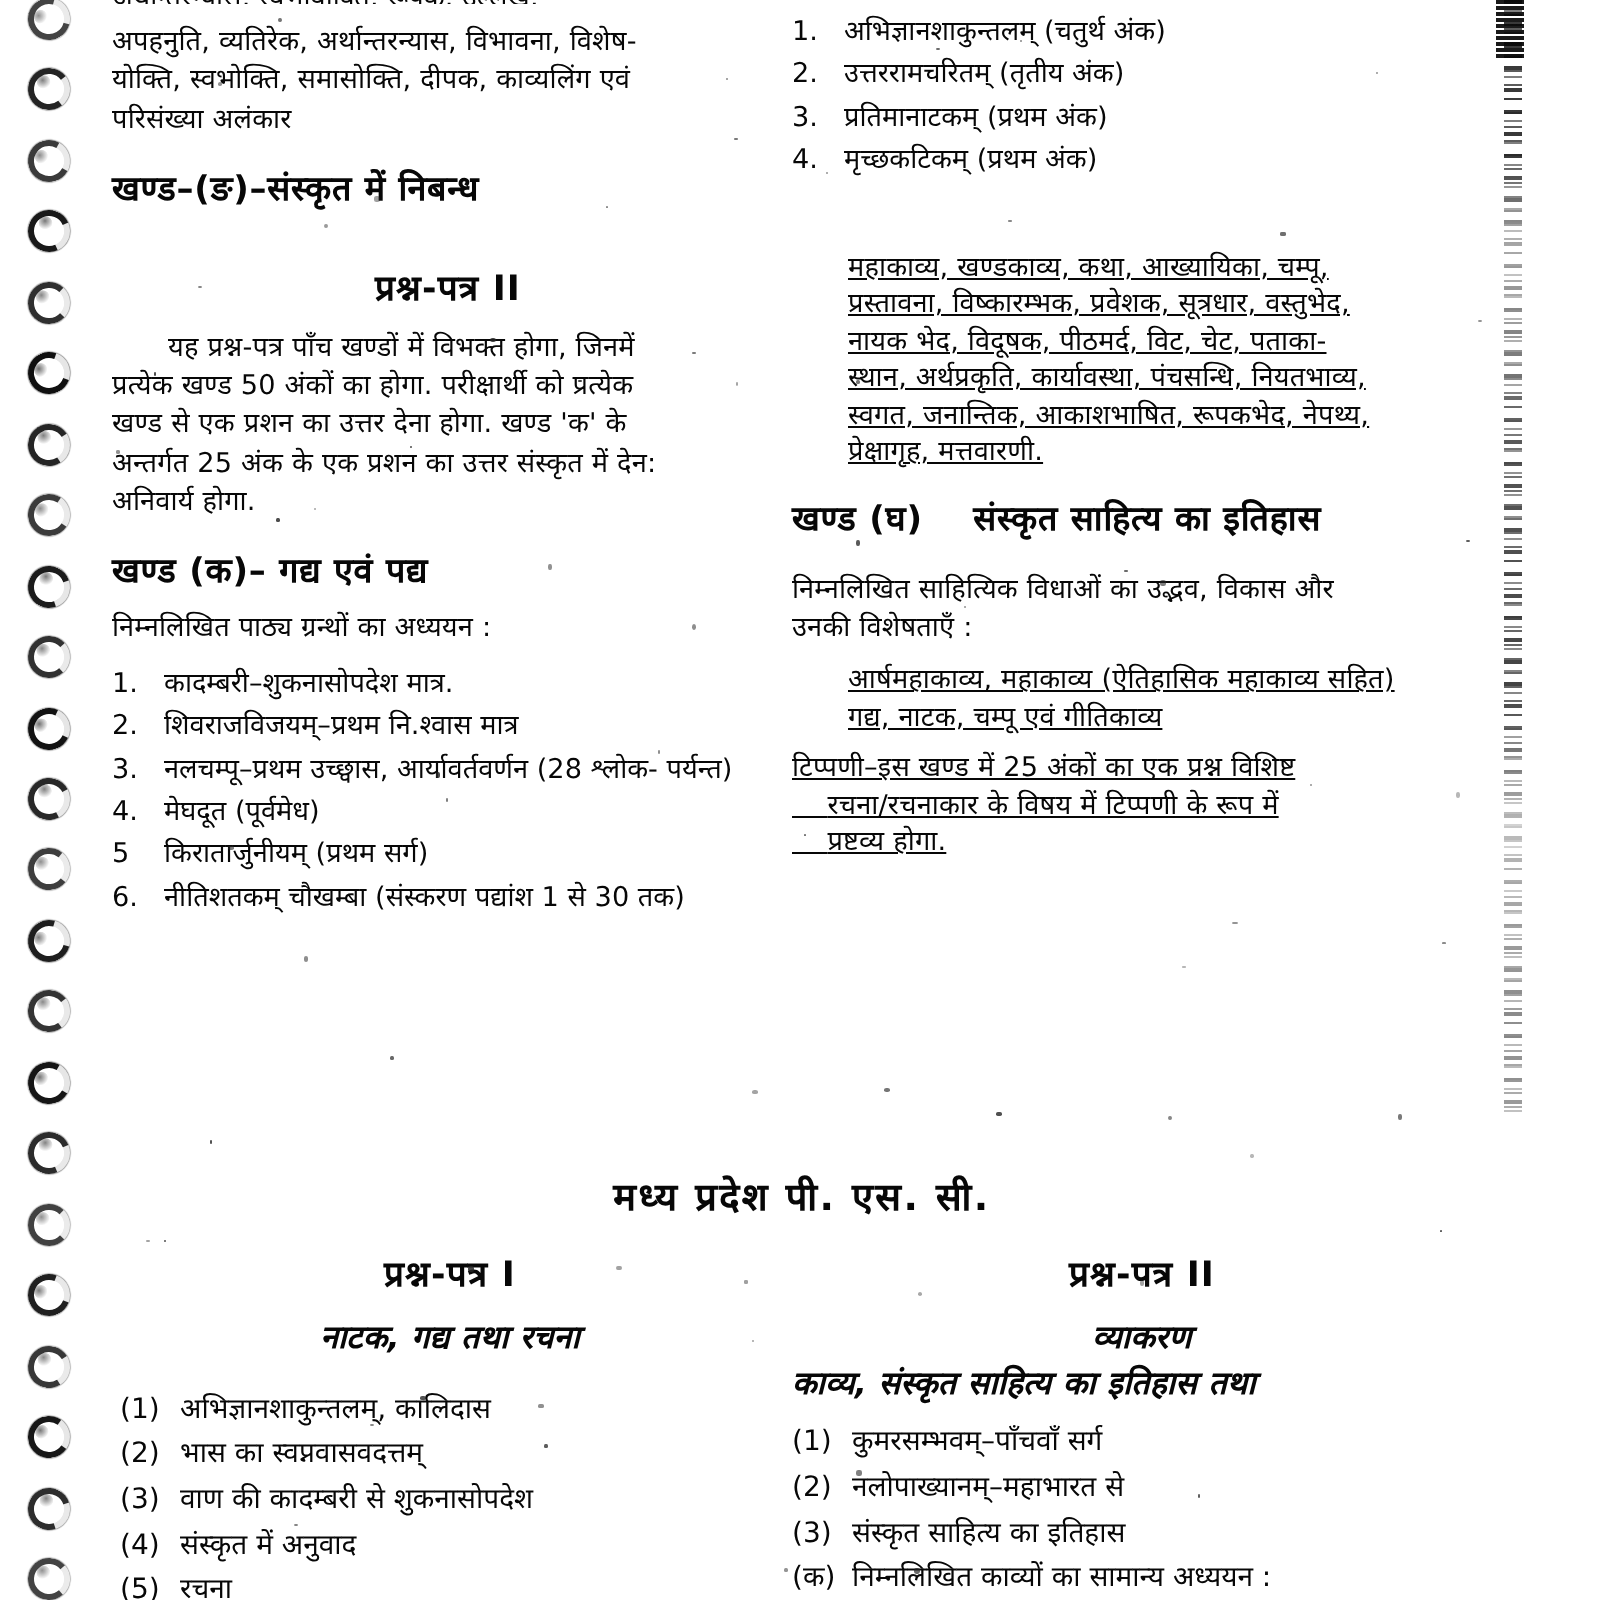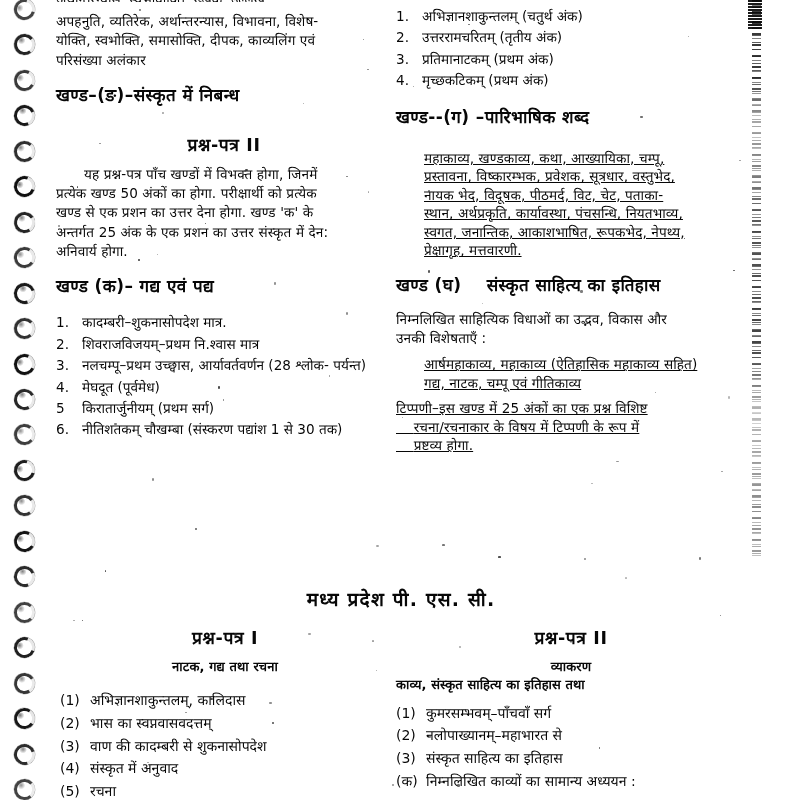--- a/index.html
+++ b/index.html
@@ -85,21 +85,21 @@
 
   .ln {
     line-height: 1.42;
     letter-spacing: .1px;
     white-space: pre-wrap;
   }
   .body-t   { font-size: 13.6px; }
   .head-sec { font-size: 17px; font-weight: 700; letter-spacing: .4px; }
   .head-pp  { font-size: 17.5px; font-weight: 700; text-align: center; letter-spacing: .6px; }
   .head-big { font-size: 19px;   font-weight: 700; text-align: center; letter-spacing: 1.2px; }
-  .head-sub { font-size: 13px;   font-weight: 700; text-align: center; }
+  .head-sub { font-size: 16px;   font-weight: 700; text-align: center; font-style: italic; }
   .indent   { padding-left: 28px; }
   .tight    { line-height: 1.36; text-decoration: underline; }
 
   
   .nlist { margin: 0; padding: 0; list-style: none; }
   .nlist li {
     display: flex;
     font-size: 13.6px;
     line-height: 1.5;
     margin-bottom: 1px;
@@ -187,20 +187,21 @@
     <div class="ln body-t" style="text-indent:28px;">यह प्रश्न-पत्र पाँच खण्डों में विभक्त होगा, जिनमें
 प्रत्येक खण्ड 50 अंकों का होगा. परीक्षार्थी को प्रत्येक
 खण्ड से एक प्रशन का उत्तर देना होगा. खण्ड 'क' के
 अन्तर्गत 25 अंक के एक प्रशन का उत्तर संस्कृत में देन:
 अनिवार्य होगा.</div>
 
     <div class="gap-m"></div>
     <div class="ln head-sec">खण्ड (क)– गद्य एवं पद्य</div>
 
     <div class="gap-s"></div>
+    <div class="ln body-t">निम्नलिखित पाठ्य ग्रन्थों का अध्ययन :</div>
 
     <div class="gap-s"></div>
     <ul class="nlist" id="khand-ka-list">
         <li>
           <span class="num">1.</span>
           <span class="txt">कादम्बरी–शुकनासोपदेश मात्र.</span>
         </li>
         <li>
           <span class="num">2.</span>
           <span class="txt">शिवराजविजयम्–प्रथम नि.श्वास मात्र</span>
@@ -241,21 +242,20 @@
           <span class="num">3.</span>
           <span class="txt">प्रतिमानाटकम् (प्रथम अंक)</span>
         </li>
         <li>
           <span class="num">4.</span>
           <span class="txt">मृच्छकटिकम् (प्रथम अंक)</span>
         </li>
       </ul>
 
     <div class="gap-m"></div>
-    <div class="ln head-sec">खण्ड--(ग) –पारिभाषिक शब्द</div>
 
     <div class="gap-m"></div>
 
     <div class="gap-s"></div>
     <div class="ln body-t tight indent">महाकाव्य, खण्डकाव्य, कथा, आख्यायिका, चम्पू,
 प्रस्तावना, विष्कारम्भक, प्रवेशक, सूत्रधार, वस्तुभेद,
 नायक भेद, विदूषक, पीठमर्द, विट, चेट, पताका-
 स्थान, अर्थप्रकृति, कार्यावस्था, पंचसन्धि, नियतभाव्य,
 स्वगत, जनान्तिक, आकाशभाषित, रूपकभेद, नेपथ्य,
 प्रेक्षागृह, मत्तवारणी.</div>

